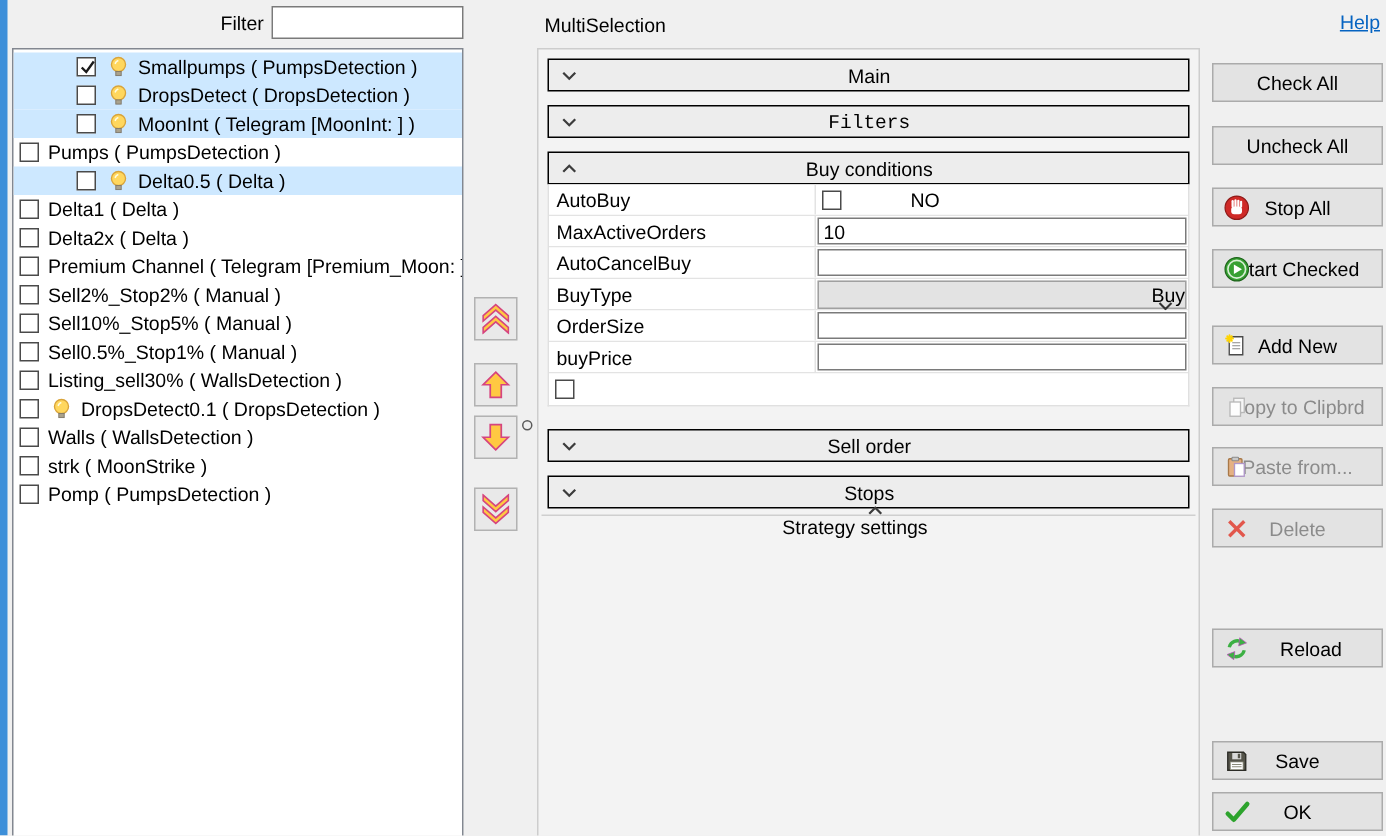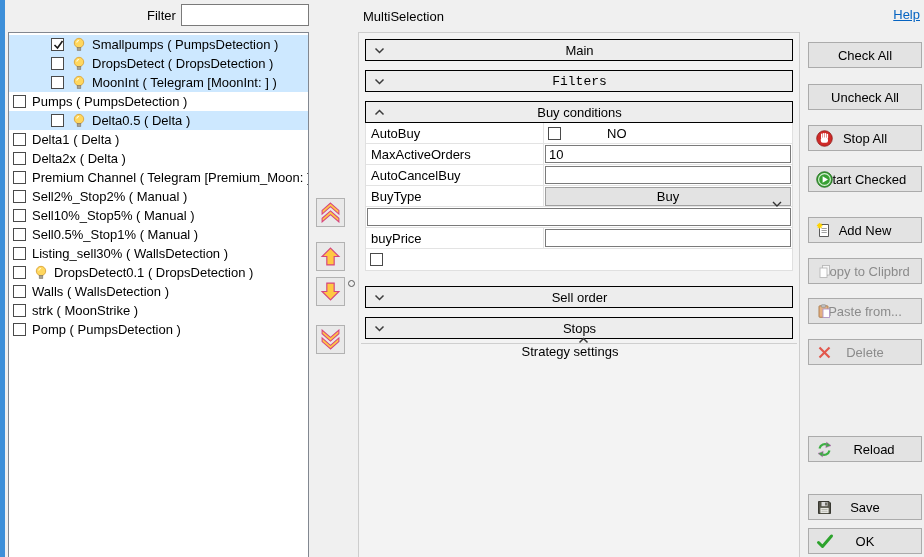--- a/index.html
+++ b/index.html
@@ -70,21 +70,21 @@
   .fval { flex:1; position:relative; display:flex; align-items:center; background:#fff; }
   .fval input[type=text] {
     position:absolute; left:1px; top:1px; width:calc(100% - 2px); height:18px;
     border:1px solid #7a7a7a; font:13px "Liberation Sans",sans-serif; padding:0 3px; background:#fff;
   }
   .fcb { width:13px; height:13px; border:1px solid #4a4a4a; background:#fff; margin-left:4px; }
   .fval .valtext { margin-left:46px; }
   .dropdown {
     position:absolute; left:1px; top:1px; width:calc(100% - 2px); height:19px;
     background:#e3e3e3; border:1px solid #a0a0a0;
-    display:flex; align-items:center; justify-content:center; cursor:default;
+    display:flex; align-items:center; justify-content:flex-end; cursor:default;
   }
   .dropdown .dd-chev { position:absolute; right:8px; top:7px; }
 
   
   .help-link { position:absolute; right:4px; top:7px; color:var(--link,#0563c1); text-decoration:underline; cursor:pointer; }
   .abtn {
     position:absolute; left:808px; width:114px; height:26px;
     background:#e3e3e3; border:1px solid #ababab;
     font:13px "Liberation Sans",sans-serif; color:#000;
     display:flex; align-items:center; justify-content:center; cursor:default;
@@ -298,20 +298,21 @@
       <div class="fval">
         <div class="dropdown">
           <span>Buy</span>
           <span class="dd-chev"><svg width="10" height="6" viewBox="0 0 10 6">
                 <polyline points="1,1 5,5 9,1" fill="none" stroke="#333" stroke-width="1.4"></polyline>
               </svg></span>
         </div>
       </div>
     </div>
     <div class="frow">
+      <div class="fname">OrderSize</div>
       <div class="fval">
           <input type="text" value="" style="">
         </div>
     </div>
     <div class="frow">
       <div class="fname">buyPrice</div>
       <div class="fval">
           <input type="text" value="" style="">
         </div>
     </div>
@@ -427,21 +428,21 @@
 <button class="abtn disabled" style="top:339px;">
   <span class="bicon">
     <svg width="17" height="17" viewBox="0 0 17 17">
       <line x1="3.5" y1="3.5" x2="13.5" y2="13.5" stroke="#e2574c" stroke-width="2.2"></line>
       <line x1="13.5" y1="3.5" x2="3.5" y2="13.5" stroke="#e2574c" stroke-width="2.2"></line>
     </svg>
   </span>
   <span>Delete</span>
 </button>
 
-<button class="abtn" style="top:436px;padding-left:18px;">
+<button class="abtn" style="top:419px;padding-left:18px;">
   <span class="bicon">
     <svg width="17" height="17" viewBox="0 0 17 17">
       <path d="M3.5 7.5 A5.5 5.5 0 0 1 12 4.2" fill="none" stroke="#3cb043" stroke-width="2.2"></path>
       <polygon points="10.5,1.2 15,4.6 9.8,6.6" fill="#3cb043" stroke="#c050c0" stroke-width="0.5"></polygon>
       <path d="M13.5 9.5 A5.5 5.5 0 0 1 5 12.8" fill="none" stroke="#3cb043" stroke-width="2.2"></path>
       <polygon points="6.5,15.8 2,12.4 7.2,10.4" fill="#3cb043" stroke="#c050c0" stroke-width="0.5"></polygon>
     </svg>
   </span>
   <span>Reload</span>
 </button>

